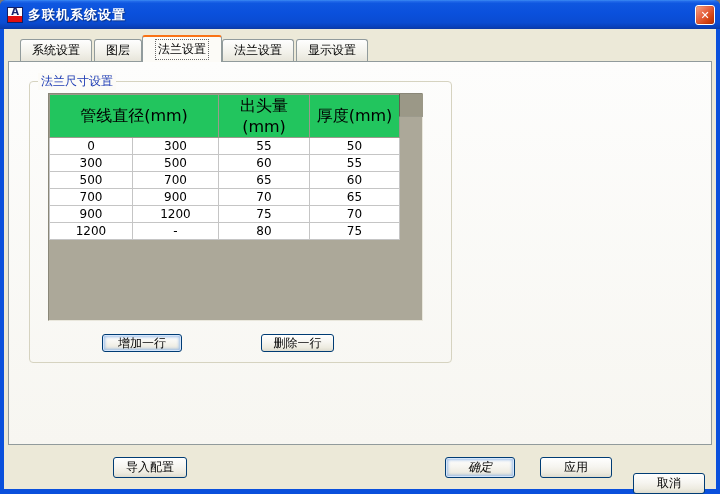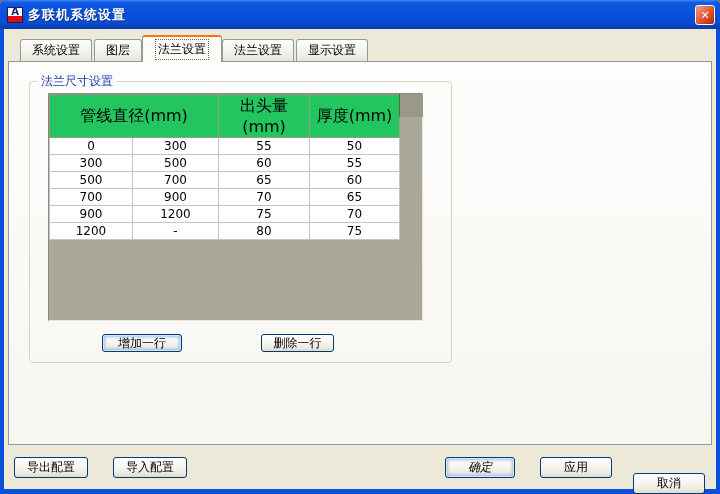--- a/index.html
+++ b/index.html
@@ -218,19 +218,18 @@
             </tbody>
           </table>
           <div class="grid-corner"></div>
         </div>
 
         <div class="btn add glow">增加一行</div>
         <div class="btn del">删除一行</div>
       </div>
     </div>
 
-    <div class="btn export">导出配置</div>
     <div class="btn import">导入配置</div>
     <div class="btn ok glow">确定</div>
     <div class="btn apply">应用</div>
     <div class="btn cancel">取消</div>
   </div>
 </div>
 
 </body></html>

